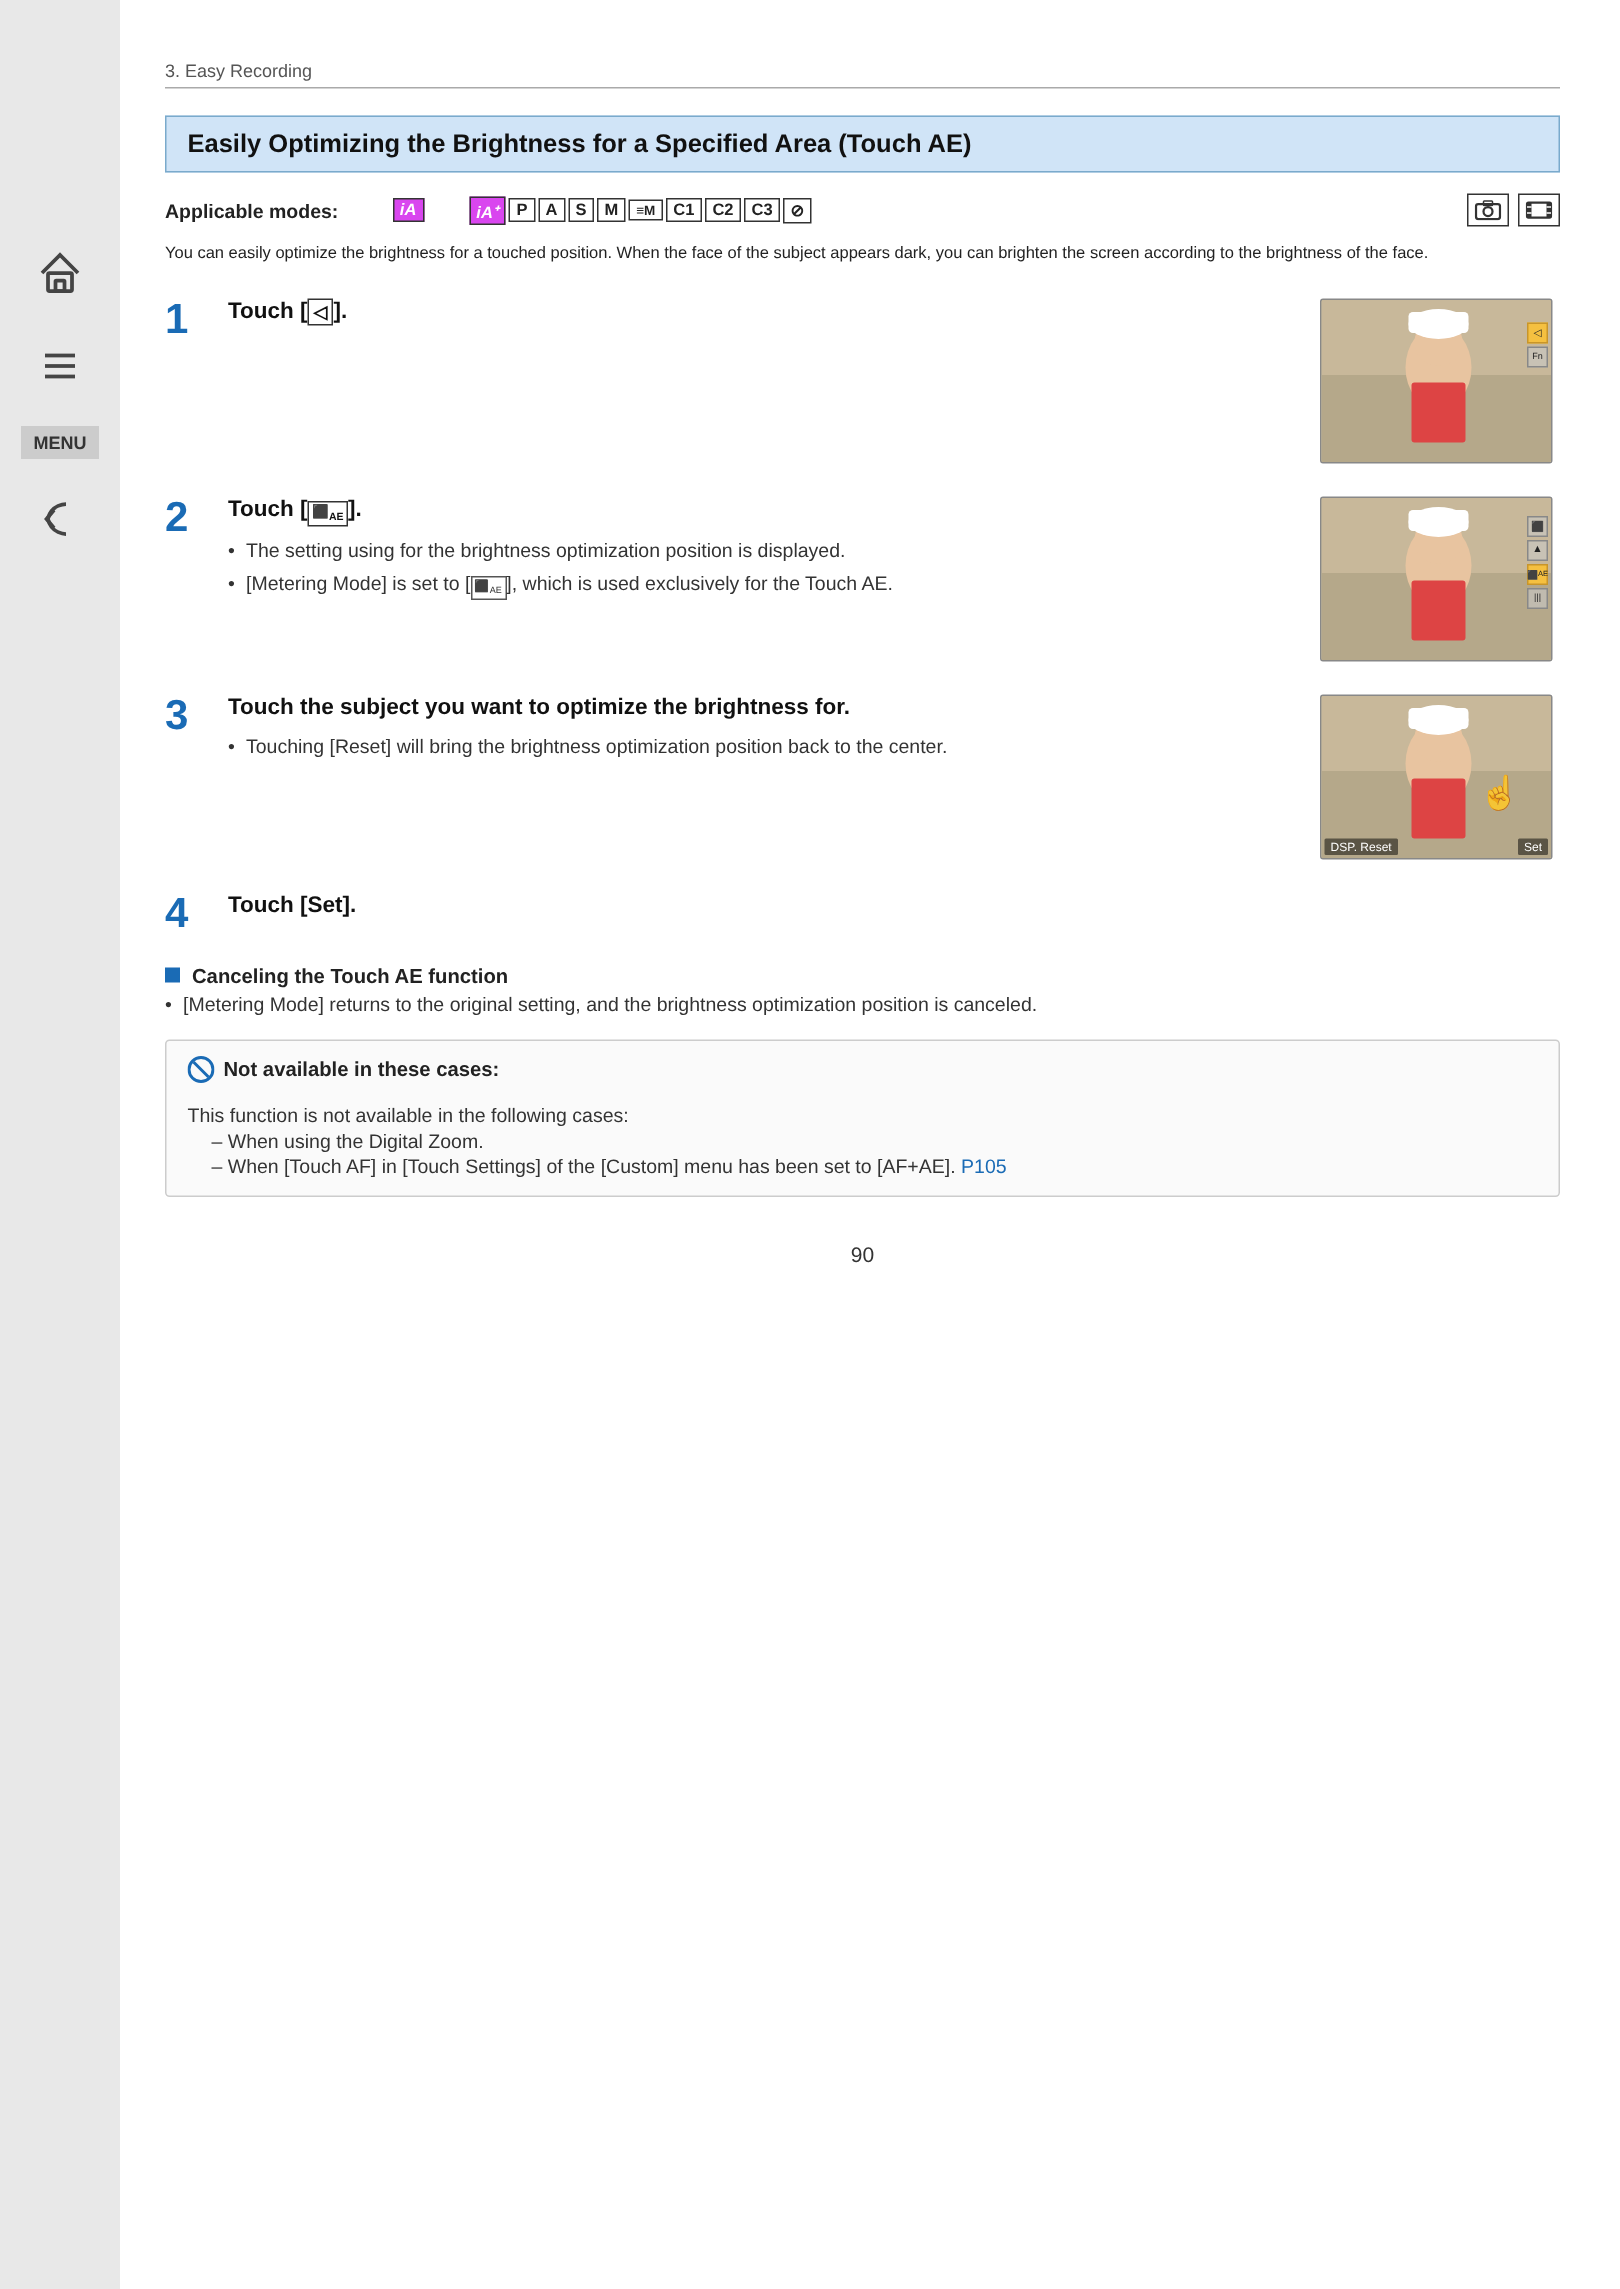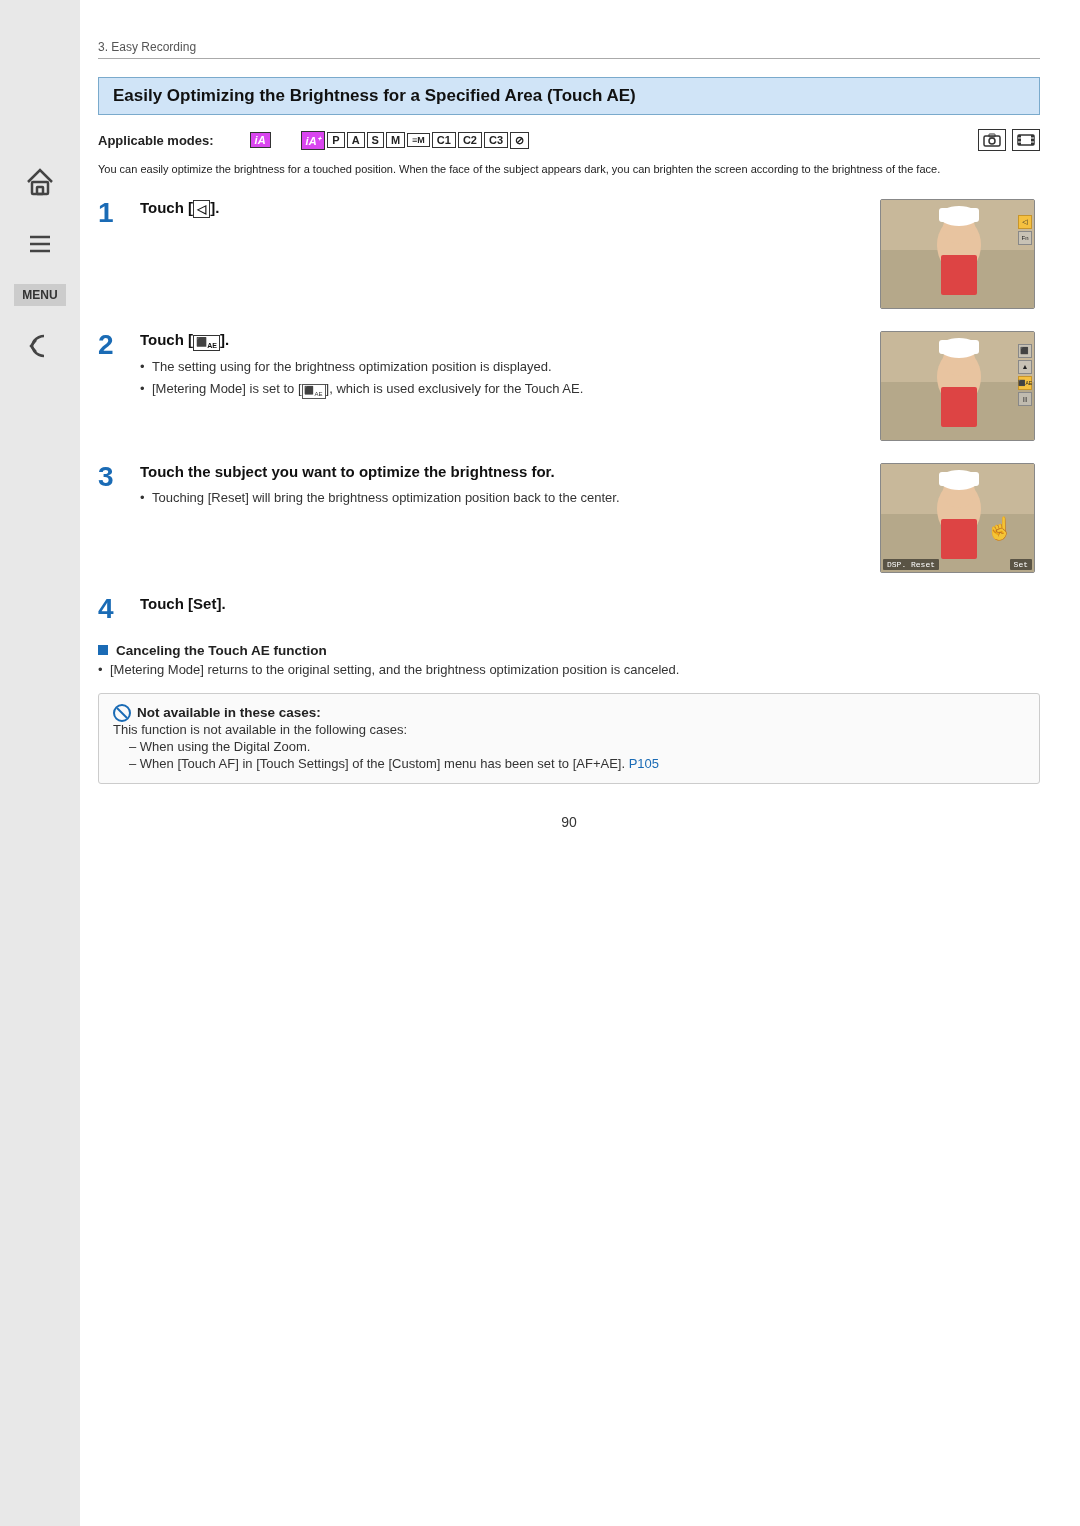--- a/index.html
+++ b/index.html
@@ -42,21 +42,21 @@
       padding: 4px 8px;
       font-size: 12px;
       cursor: pointer;
       color: #333;
       font-weight: bold;
     }
 
     
     .main-content {
       flex: 1;
-      padding: 40px 40px 40px 18px;
+      padding: 40px 40px 40px 30px;
     }
 
     
     .breadcrumb {
       font-size: 12px;
       color: #555;
       border-bottom: 1px solid #aaa;
       padding-bottom: 4px;
       margin-bottom: 18px;
     }
@@ -223,21 +223,20 @@
       background: #f5c040 !important;
       border-color: #c8952a !important;
     }
     .disp-bar {
       position: absolute;
       bottom: 2px;
       left: 2px;
       right: 2px;
       display: flex;
       justify-content: space-between;
-      font-family: Liberation Mono, monospace;
     }
     .disp-btn {
       background: rgba(0,0,0,0.5);
       color: white;
       font-size: 8px;
       padding: 1px 4px;
       border-radius: 1px;
     }
 
     
@@ -282,21 +281,21 @@
       border: 1px solid #ccc;
       border-radius: 3px;
       padding: 10px 14px;
       margin-top: 16px;
       margin-bottom: 20px;
       background: #fafafa;
     }
     .not-available-title {
       font-weight: bold;
       font-size: 13.5px;
-      margin-bottom: 0;
+      margin-bottom: 14px;
       display: flex;
       align-items: center;
       gap: 6px;
     }
     .not-available-list {
       font-size: 13px;
       color: #333;
       list-style: none;
       padding-left: 0;
     }

